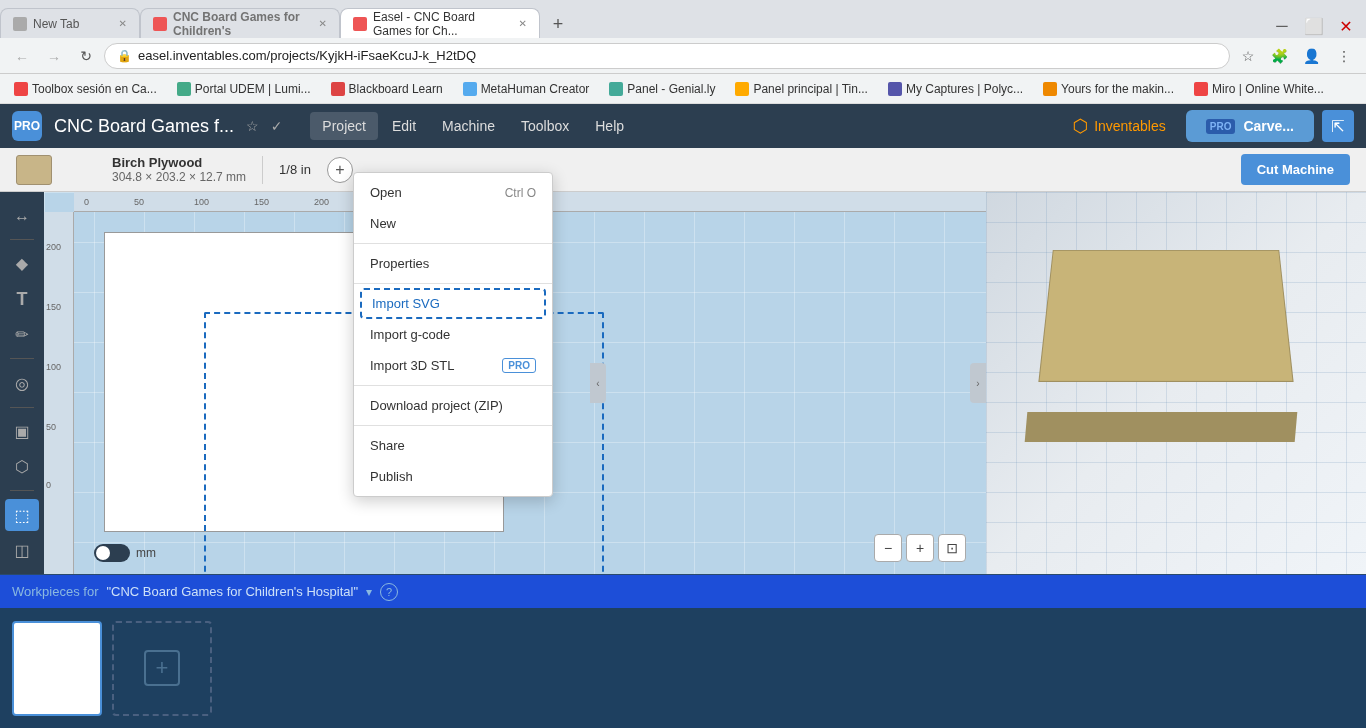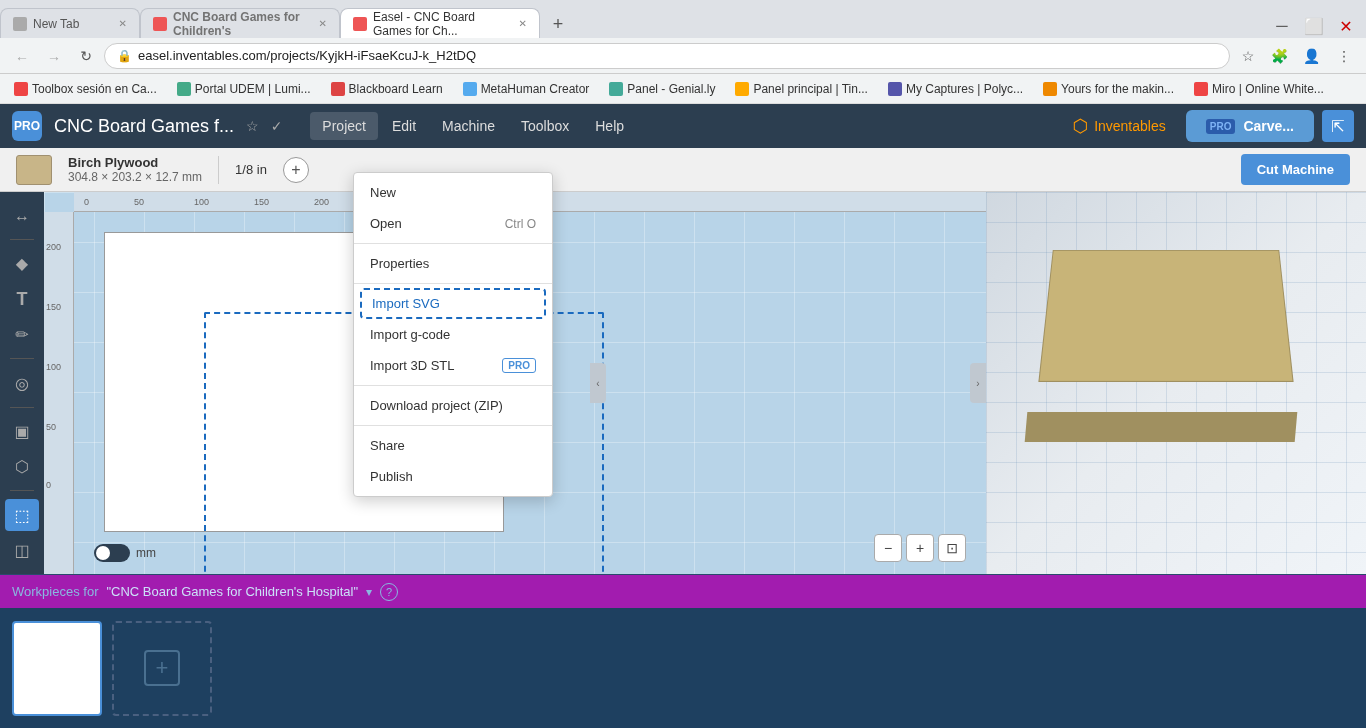--- a/index.html
+++ b/index.html
@@ -38,21 +38,21 @@
     .nav-item.active { background: rgba(255,255,255,0.15); }
     .header-right { margin-left: auto; display: flex; align-items: center; gap: 8px; }
     .inventables-btn { display: flex; align-items: center; gap: 6px; padding: 6px 12px; border-radius: 4px; color: #f90; font-size: 14px; cursor: pointer; }
     .carve-btn { background: #5b9bd5; color: white; padding: 8px 20px; border-radius: 6px; font-size: 14px; font-weight: 600; cursor: pointer; display: flex; align-items: center; gap: 8px; }
     .pro-badge { background: #2b5cab; color: #7eb3f5; font-size: 10px; font-weight: bold; padding: 2px 4px; border-radius: 3px; }
     .expand-btn { background: #4a90d9; color: white; width: 32px; height: 32px; border-radius: 4px; display: flex; align-items: center; justify-content: center; cursor: pointer; font-size: 16px; }
 
     
     .material-bar { display: flex; align-items: center; background: #f0f0f0; height: 44px; padding: 0 16px; gap: 16px; border-bottom: 1px solid #ccc; flex-shrink: 0; }
     .material-swatch { width: 36px; height: 30px; background: #c8b588; border-radius: 3px; border: 1px solid #a09070; }
-    .material-info { display: flex; flex-direction: column; }
+    .material-info { display: flex; flex-direction: column; margin-left: 44px; }
     .material-name { font-size: 13px; font-weight: 600; color: #333; }
     .material-dims { font-size: 12px; color: #666; }
     .divider-v { width: 1px; height: 28px; background: #ccc; }
     .bit-info { display: flex; align-items: center; gap: 8px; font-size: 13px; color: #333; }
     .add-btn { width: 26px; height: 26px; border-radius: 50%; border: 1px solid #999; background: white; display: flex; align-items: center; justify-content: center; font-size: 16px; color: #555; cursor: pointer; }
     .cut-settings-btn { margin-left: auto; background: #4a90d9; color: white; padding: 8px 16px; border-radius: 4px; font-size: 13px; font-weight: 600; cursor: pointer; }
 
     
     .main-area { display: flex; flex: 1; overflow: hidden; }
 
@@ -92,21 +92,21 @@
     .board-side { position: absolute; bottom: -20px; left: 0; width: 270px; height: 30px; background: #a09060; transform: skewX(-5deg); }
     .grid-lines-3d { position: absolute; top: 0; right: 0; bottom: 0; left: 0; background-image: linear-gradient(rgba(100,140,180,0.2) 1px, transparent 1px), linear-gradient(90deg, rgba(100,140,180,0.2) 1px, transparent 1px); background-size: 30px 30px; }
     .dropdown-menu { position: absolute; top: 172px; left: 353px; width: 200px; background: white; border: 1px solid #ccc; border-radius: 4px; box-shadow: 0 4px 16px rgba(0,0,0,0.2); z-index: 200; padding: 4px 0; }
     .menu-item { padding: 8px 16px; font-size: 13px; color: #333; cursor: pointer; display: flex; align-items: center; justify-content: space-between; }
     .menu-item-shortcut { font-size: 12px; color: #888; }
     .menu-separator { height: 1px; background: #e0e0e0; margin: 4px 0; }
     .pro-tag { background: white; border: 1.5px solid #4a90d9; color: #4a90d9; font-size: 10px; font-weight: bold; padding: 1px 5px; border-radius: 3px; margin-left: 6px; }
     .import-svg-item { border: 2px dashed #1a6abf; border-radius: 4px; margin: 0 6px; padding: 6px 10px; color: #1a6abf; font-weight: 500; }
 
     
-    .workpieces-bar { display: flex; align-items: center; background: #a21caf; height: 34px; padding: 0 12px; gap: 8px; border-top: 1px solid #2a4a6c; text-align: right; }
+    .workpieces-bar { display: flex; align-items: center; background: #1d4ed8; height: 34px; padding: 0 12px; gap: 8px; border-top: 1px solid #2a4a6c; text-align: right; }
     .workpieces-label { font-size: 13px; color: #8ab8e0; }
     .workpieces-name { font-size: 13px; color: #cce0f8; font-weight: 500; }
     .chevron-icon { color: #8ab8e0; font-size: 12px; }
     .help-icon { width: 18px; height: 18px; border-radius: 50%; border: 1.5px solid #8ab8e0; display: flex; align-items: center; justify-content: center; font-size: 11px; color: #8ab8e0; cursor: pointer; }
 
     
     .workpieces-content { display: flex; align-items: center; background: #1e4060; height: 120px; padding: 10px 12px; gap: 10px; }
     .workpiece-thumb { width: 90px; height: 95px; background: white; border: 2px solid #4a90d9; border-radius: 4px; cursor: pointer; }
     .workpiece-add { width: 100px; height: 95px; border: 2px dashed #4a6080; border-radius: 4px; display: flex; flex-direction: column; align-items: center; justify-content: center; cursor: pointer; color: #4a7090; font-size: 28px; }
     .workpiece-add-plus { width: 36px; height: 36px; border: 2.5px solid #4a7090; border-radius: 4px; display: flex; align-items: center; justify-content: center; font-size: 22px; color: #4a7090; }
@@ -319,25 +319,25 @@
     <div class="workpiece-thumb"></div>
     <div class="workpiece-add">
       <div class="workpiece-add-plus">+</div>
     </div>
   </div>
 
 </div>
 
 <div class="dropdown-menu">
   <div class="menu-item">
-    <span>New</span>
-  </div>
-  <div class="menu-item">
     <span>Open</span>
     <span class="menu-item-shortcut">Ctrl O</span>
+  </div>
+  <div class="menu-item">
+    <span>New</span>
   </div>
   <div class="menu-separator"></div>
   <div class="menu-item">
     <span>Properties</span>
   </div>
   <div class="menu-separator"></div>
   <div class="menu-item import-svg-item">
     <span>Import SVG</span>
   </div>
   <div class="menu-item">

